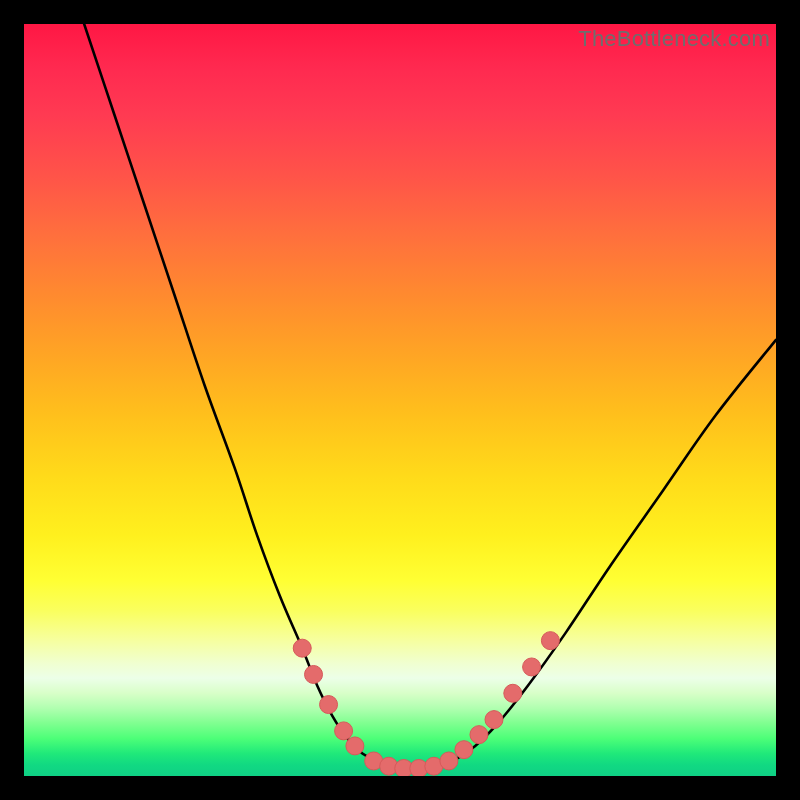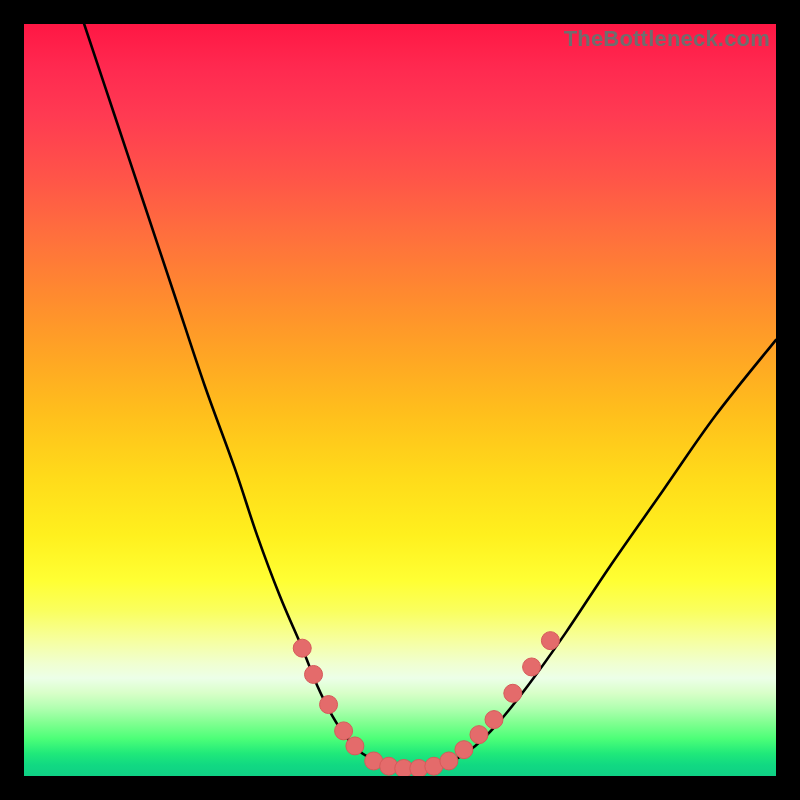--- a/index.html
+++ b/index.html
@@ -57,21 +57,21 @@
       #0fd085 100%
     );
   }
   .watermark {
     position: absolute;
     top: 2px;
     right: 6px;
     color: #6e6e6e;
     font-size: 22px;
     letter-spacing: 0.2px;
-    font-weight: 700;
+    font-weight: 400;
     user-select: none;
   }
   svg.curves {
     position: absolute;
     left: 0;
     top: 0;
     width: 752px;
     height: 752px;
   }
 </style>

